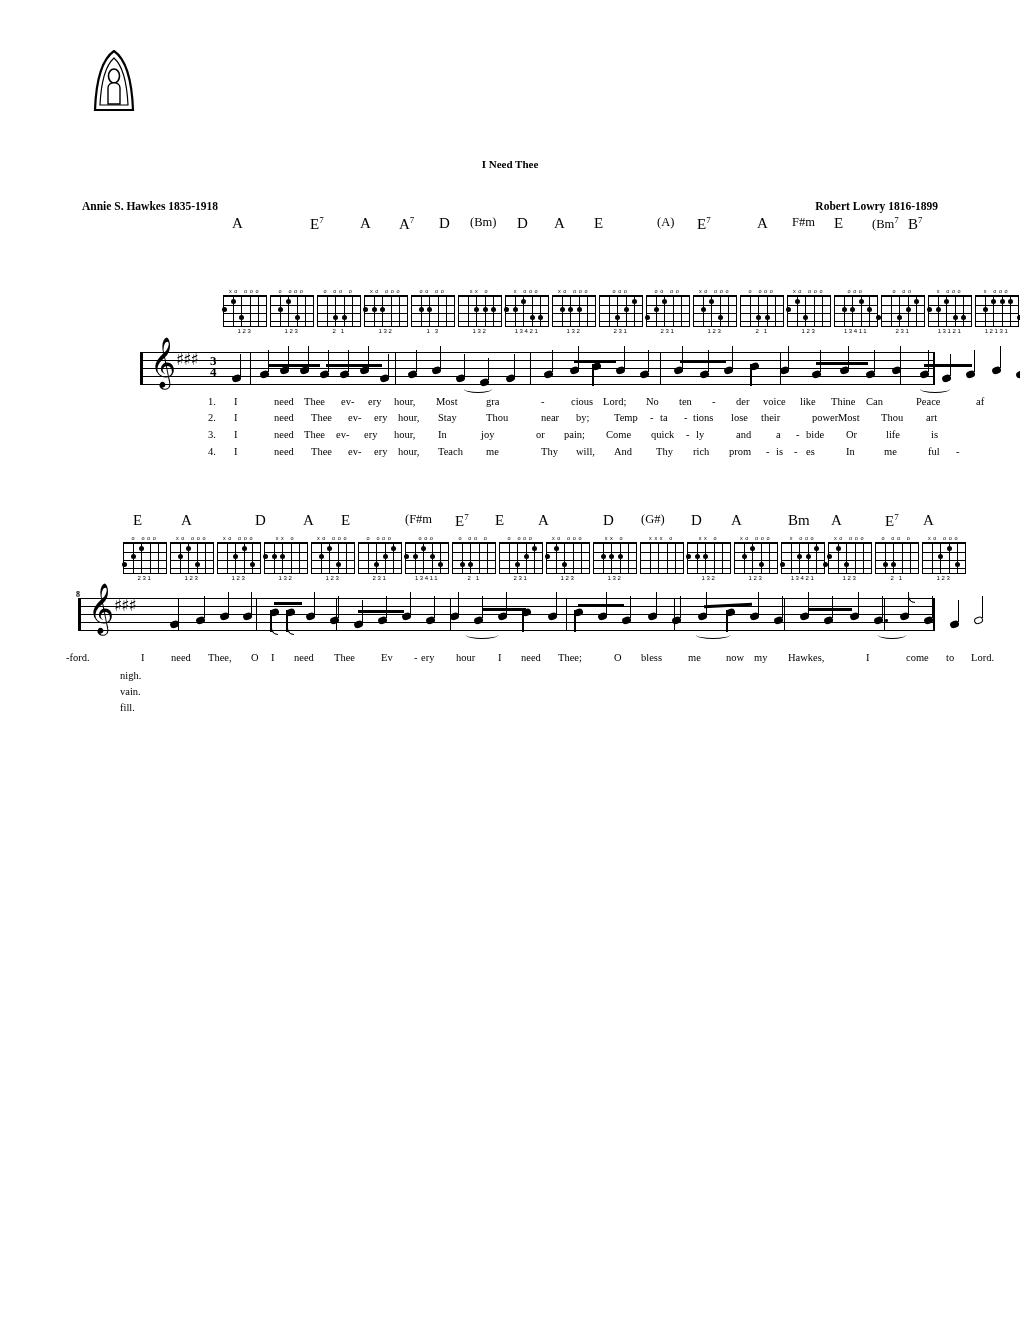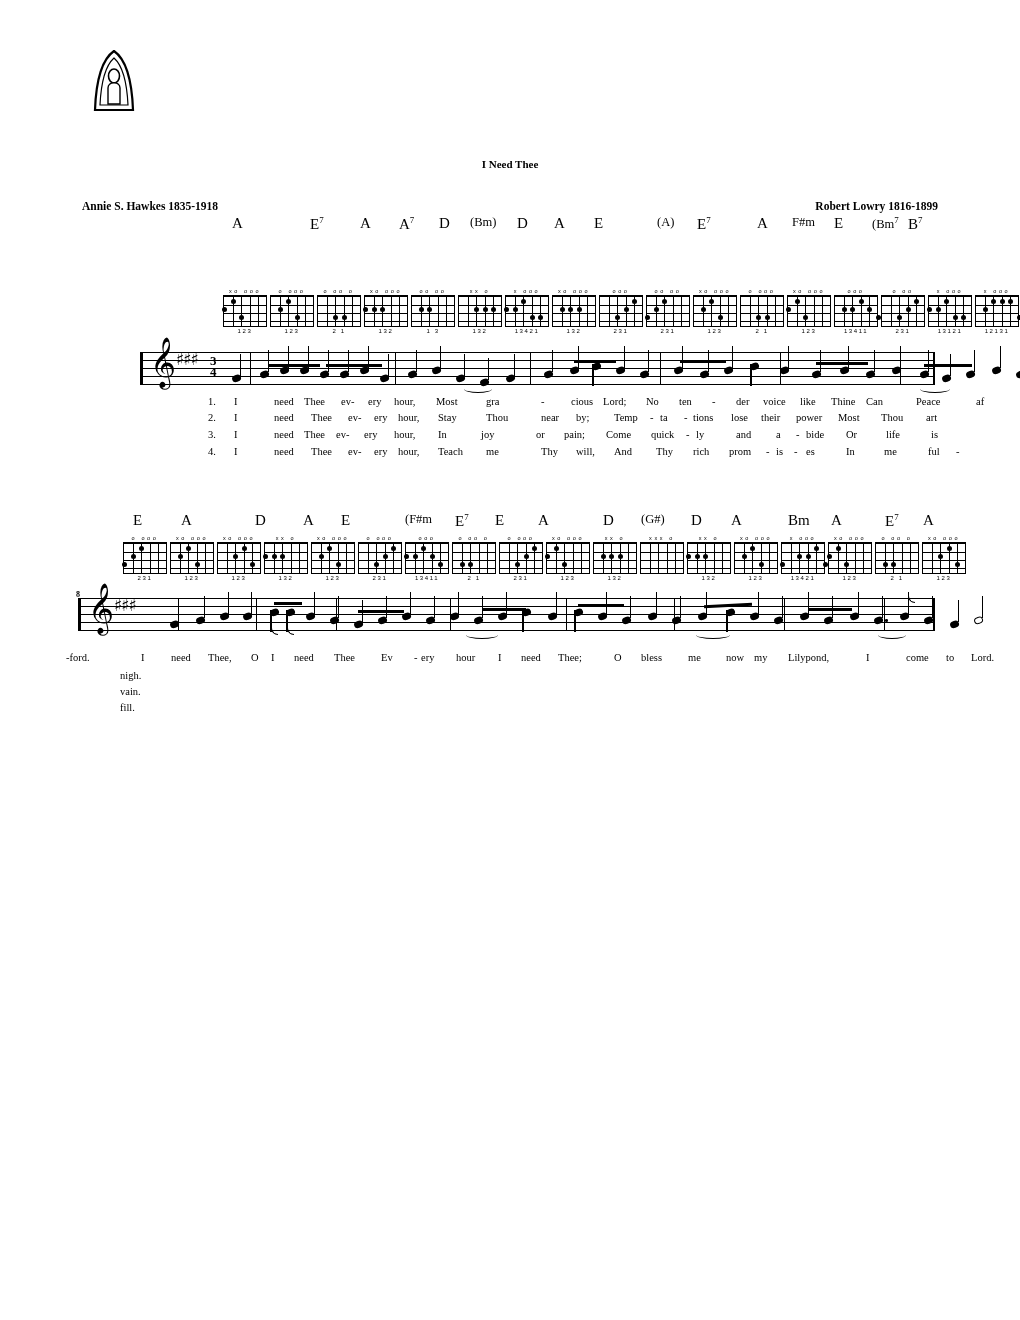--- a/index.html
+++ b/index.html
@@ -772,21 +772,21 @@
       <span class="w" style="left: 278px;">Thou</span>
       <span class="w" style="left: 333px;">near</span>
       <span class="w" style="left: 368px;">by;</span>
       <span class="w" style="left: 406px;">Temp</span>
       <span class="w" style="left: 442px;">-</span>
       <span class="w" style="left: 452px;">ta</span>
       <span class="w" style="left: 476px;">-</span>
       <span class="w" style="left: 485px;">tions</span>
       <span class="w" style="left: 523px;">lose</span>
       <span class="w" style="left: 553px;">their</span>
-      <span class="w" style="left: 588px; text-align: right;">power</span>
+      <span class="w" style="left: 604px; text-align: right;">power</span>
       <span class="w" style="left: 630px;">Most</span>
       <span class="w" style="left: 673px;">Thou</span>
       <span class="w" style="left: 718px;">art</span>
     </div>
   <div class="lyricline" id="s1v3" style="left:208px; top:429px;">
       <span class="w" style="left: 0px;">3.</span>
       <span class="w" style="left: 26px;">I</span>
       <span class="w" style="left: 66px;">need</span>
       <span class="w" style="left: 96px;">Thee</span>
       <span class="w" style="left: 128px;">ev-</span>
@@ -1329,21 +1329,21 @@
       <span class="w" style="left: 313px;">ery</span>
       <span class="w" style="left: 348px;">hour</span>
       <span class="w" style="left: 390px;">I</span>
       <span class="w" style="left: 413px;">need</span>
       <span class="w" style="left: 450px;">Thee;</span>
       <span class="w" style="left: 506px;">O</span>
       <span class="w" style="left: 533px;">bless</span>
       <span class="w" style="left: 580px;">me</span>
       <span class="w" style="left: 618px;">now</span>
       <span class="w" style="left: 646px;">my</span>
-      <span class="w" style="left: 680px;">Lilypond,</span>
+      <span class="w" style="left: 680px;">Hawkes,</span>
       <span class="w" style="left: 758px;">I</span>
       <span class="w" style="left: 798px;">come</span>
       <span class="w" style="left: 838px;">to</span>
       <span class="w" style="left: 863px;">Lord.</span>
     </div>
   <div class="lyricline" id="s2x0" style="left:120px; top:670px;">nigh.</div>
   <div class="lyricline" id="s2x1" style="left:120px; top:686px;">vain.</div>
   <div class="lyricline" id="s2x2" style="left:120px; top:702px;">fill.</div>
 
 

